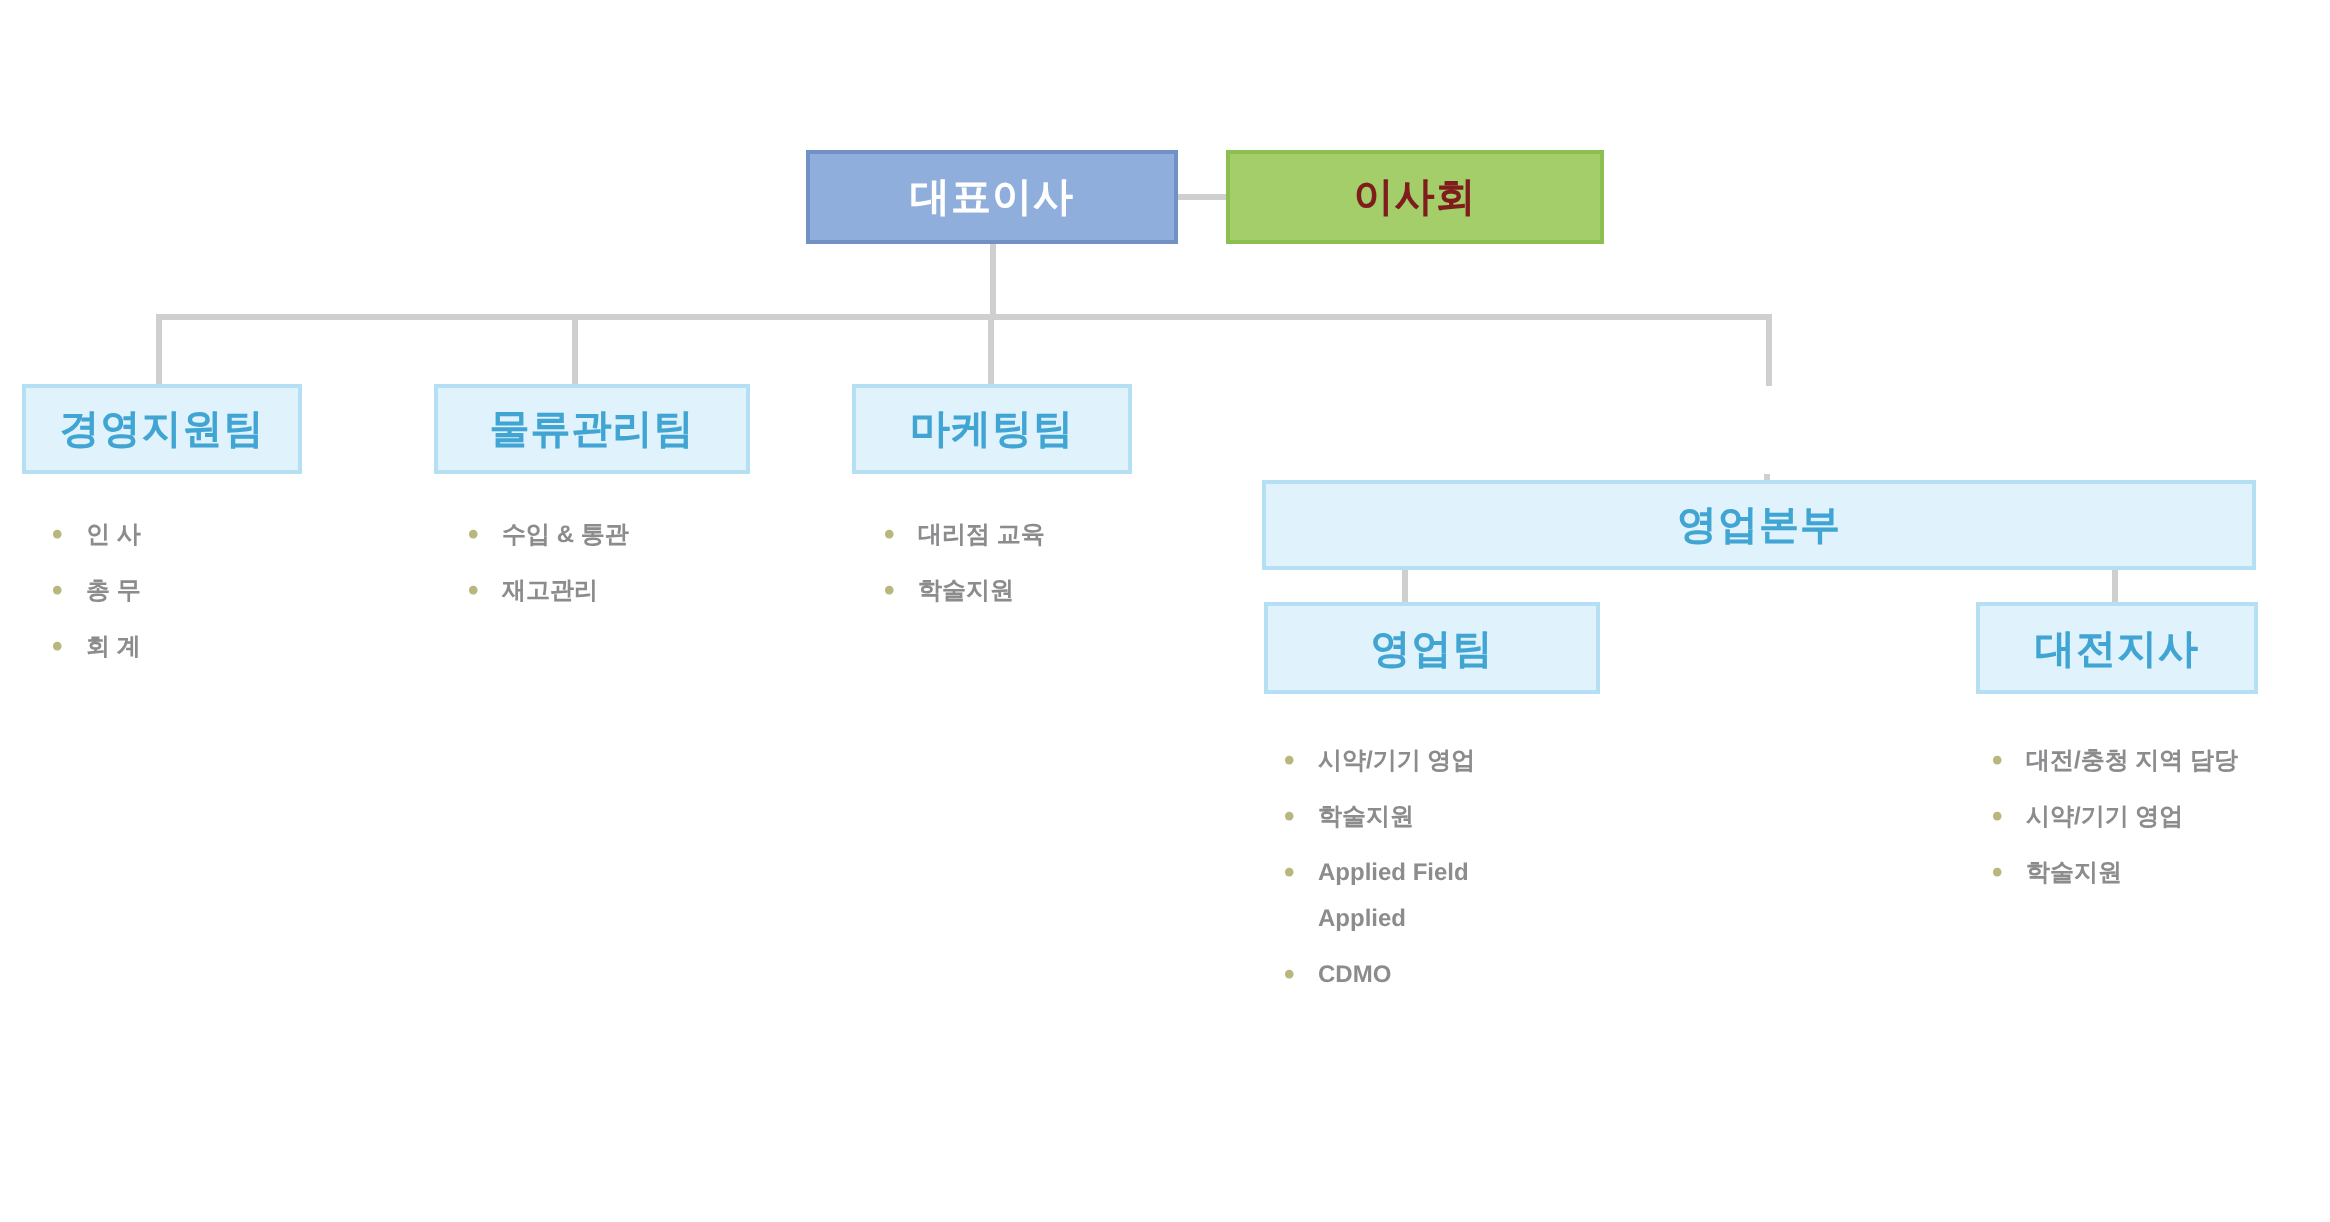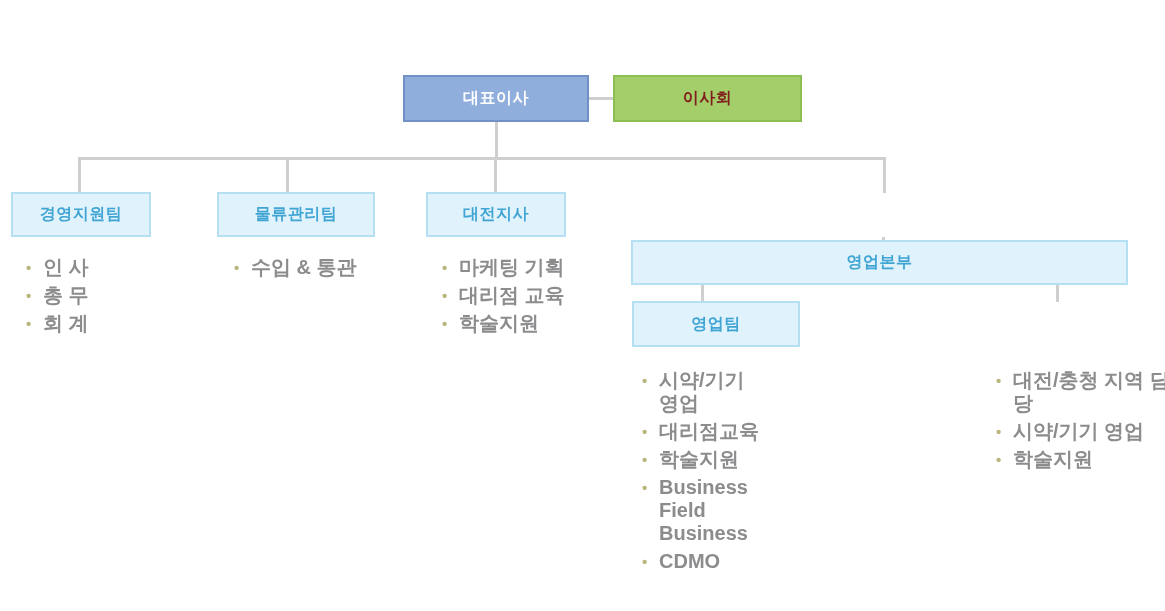--- a/index.html
+++ b/index.html
@@ -24,21 +24,21 @@
   .line.v { width: 3px; }
 
   
   .box {
     position: absolute;
     display: flex;
     align-items: center;
     justify-content: center;
     box-sizing: border-box;
     font-weight: 700;
-    font-size: 16px;
+    font-size: 20px;
     letter-spacing: 0.5px;
   }
   .box-ceo {
     left: 403px; top: 75px; width: 186px; height: 47px;
     background: var(--ceo-fill, #8FAEDB);
     border: 2px solid var(--ceo-border, #7191C6);
     color: #ffffff;
   }
   .box-board {
     left: 613px; top: 75px; width: 189px; height: 47px;
@@ -63,21 +63,21 @@
   ul.items {
     position: absolute;
     margin: 0;
     padding: 0;
     list-style: none;
   }
   ul.items li {
     position: relative;
     padding-left: 18px;
     margin-bottom: 5px;
-    font-size: 20px;
+    font-size: 12px;
     line-height: 23px;
     font-weight: 600;
     color: var(--item-text, #8C8C8E);
   }
   ul.items li::before {
     content: "\2022";
     position: absolute;
     left: 1px;
     top: 0;
     color: var(--bullet, #B9B67E);
@@ -113,48 +113,50 @@
     <span>이사회</span>
   </div>
 
   <div class="box box-dept box-mgmt">
     <span>경영지원팀</span>
   </div>
   <div class="box box-dept box-logi">
     <span>물류관리팀</span>
   </div>
   <div class="box box-dept box-mkt">
-    <span>대전지사</span>
+    <span>마케팅팀</span>
   </div>
   <div class="box box-dept box-sales">
     <span>영업본부</span>
   </div>
 
   <div class="box box-dept box-salest">
     <span>영업팀</span>
+  </div>
+  <div class="box box-dept box-daejeon">
+    <span>대전지사</span>
   </div>
 
   <ul class="items list-mgmt">
       <li>인 사</li>
       <li>총 무</li>
       <li>회 계</li>
     </ul>
   <ul class="items list-logi">
       <li>수입 &amp; 통관</li>
+      <li>재고관리</li>
     </ul>
   <ul class="items list-mkt">
-      <li>마케팅 기획</li>
       <li>대리점 교육</li>
       <li>학술지원</li>
     </ul>
   <ul class="items list-salest">
       <li>시약/기기 영업</li>
-      <li>대리점교육</li>
       <li>학술지원</li>
-      <li>Business Field Business</li>
+      <li>Applied Field Applied</li>
       <li>CDMO</li>
     </ul>
   <ul class="items list-daejeon">
       <li>대전/충청 지역 담당</li>
       <li>시약/기기 영업</li>
       <li>학술지원</li>
     </ul>
 
 </div>
 

